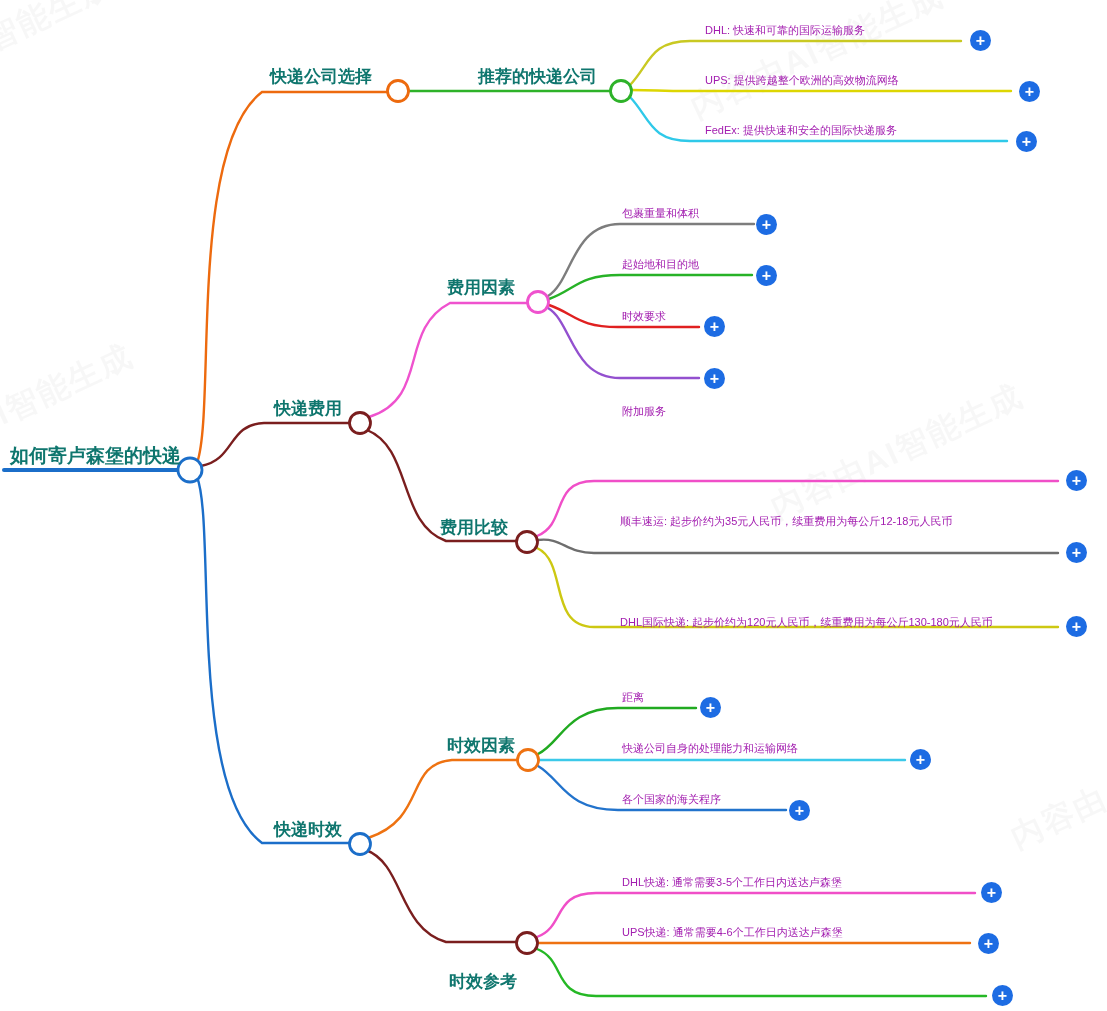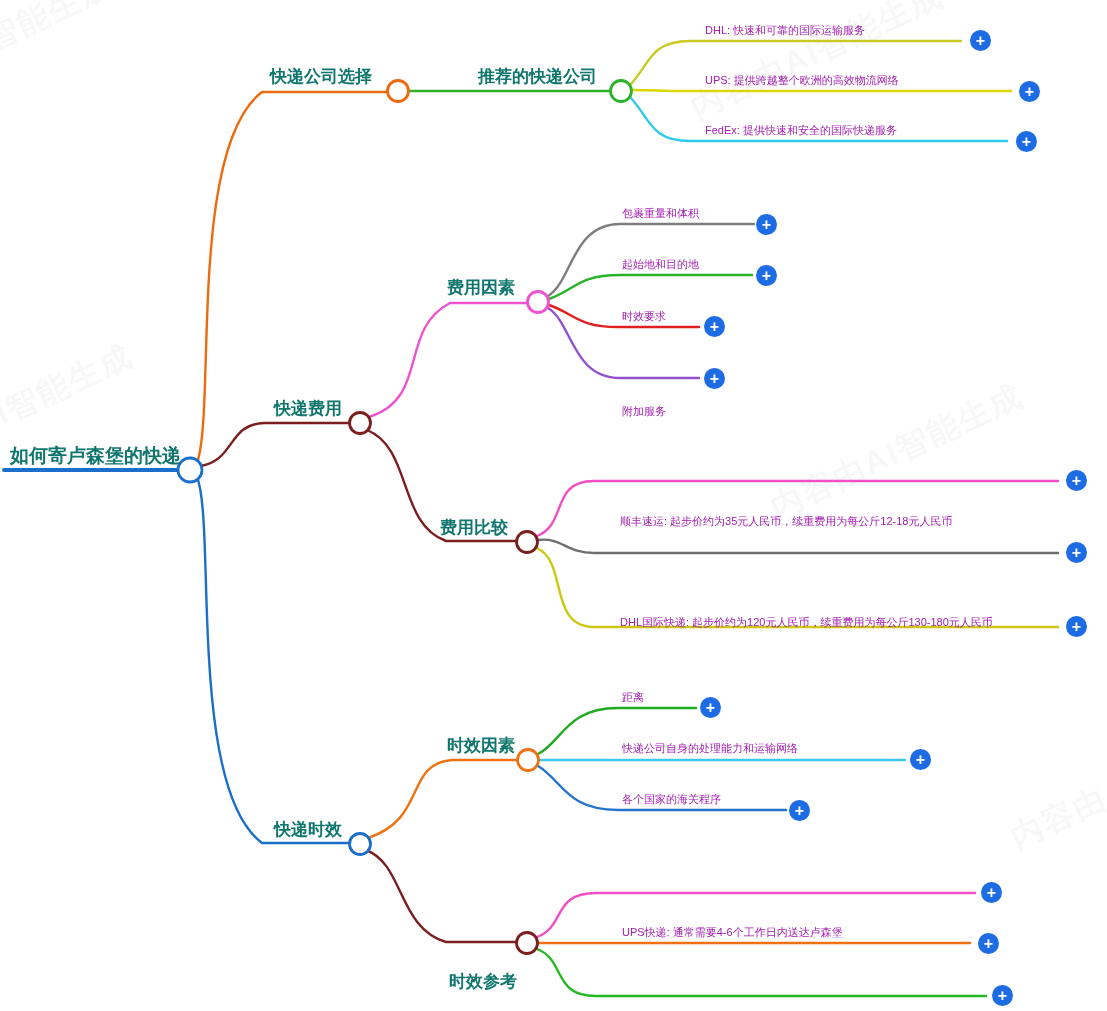--- a/index.html
+++ b/index.html
@@ -104,20 +104,21 @@
   <div class="leaf" style="left:622px;top:306px;">时效要求</div>
   <div class="leaf" style="left:622px;top:357px;margin-top:44px;">附加服务</div>
 
   <div class="leaf wrap" style="left:620px;top:511px;">顺丰速运: 起步价约为35元人民币，续重费用为每公斤12-18元人民币</div>
   <div class="leaf wrap" style="left:620px;top:612px;">DHL国际快递: 起步价约为120元人民币，续重费用为每公斤130-180元人民币</div>
 
   <div class="leaf" style="left:622px;top:687px;">距离</div>
   <div class="leaf" style="left:622px;top:738px;">快递公司自身的处理能力和运输网络</div>
   <div class="leaf" style="left:622px;top:789px;">各个国家的海关程序</div>
 
+  <div class="leaf" style="left:622px;top:872px;">DHL快递: 通常需要3-5个工作日内送达卢森堡</div>
   <div class="leaf" style="left:622px;top:922px;">UPS快递: 通常需要4-6个工作日内送达卢森堡</div>
 
   <div class="plus" style="left:970px;top:30px;">
       <span>+</span>
     </div>
   <div class="plus" style="left:1019px;top:81px;">
       <span>+</span>
     </div>
   <div class="plus" style="left:1016px;top:131px;">
       <span>+</span>

